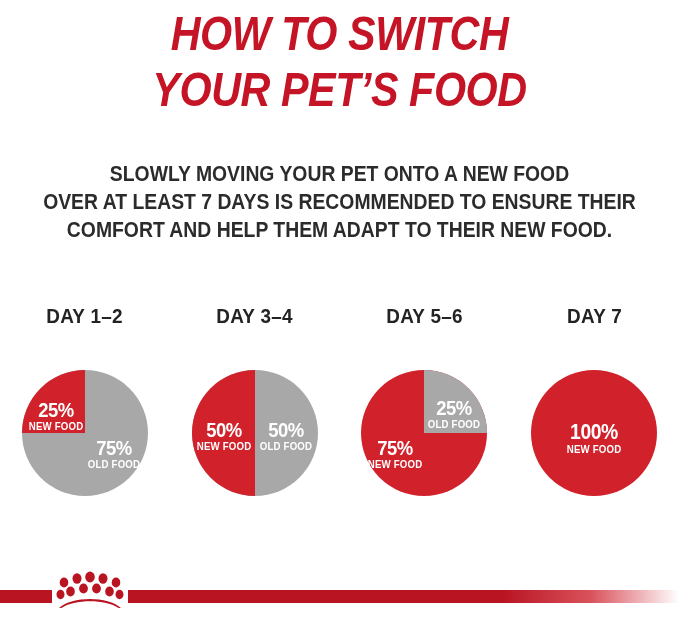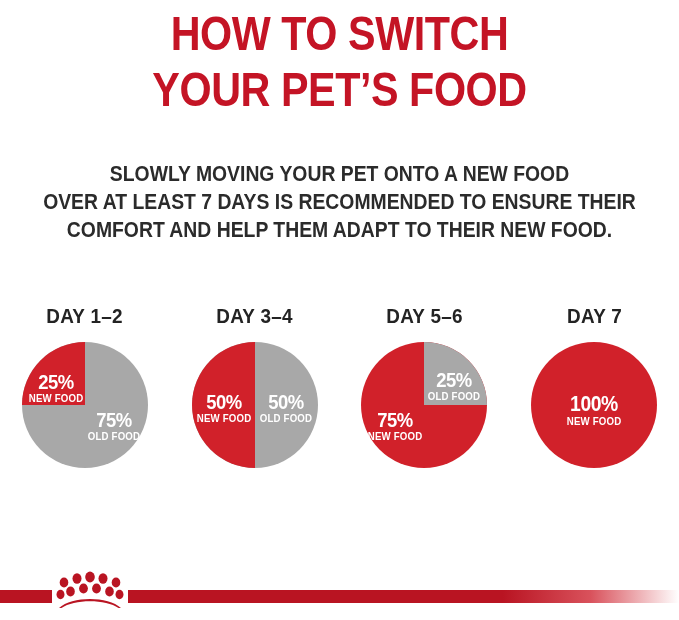--- a/index.html
+++ b/index.html
@@ -16,20 +16,21 @@
     position: relative;
   }
 
   
   #headline {
     position: absolute;
     top: 6px;
     left: 0;
     width: 679px;
     text-align: center;
+    font-style: italic;
   }
   #headline .line {
     display: block;
     color: #c41425;
     font-family: "Liberation Sans Narrow", "Liberation Sans", sans-serif;
     font-weight: bold;
     font-size: 48px;
     line-height: 56px;
     letter-spacing: -0.5px;
     transform: scaleX(0.86);
@@ -67,20 +68,21 @@
     height: 180px;
     display: flex;
     justify-content: space-around;
     align-items: flex-start;
   }
   .pie-group {
     width: 160px;
     display: flex;
     flex-direction: column;
     align-items: center;
+    gap: 28px;
   }
   .day-label {
     color: #232323;
     font-family: "Liberation Sans Narrow", "Liberation Sans", sans-serif;
     font-weight: bold;
     font-size: 21px;
     line-height: 22px;
     letter-spacing: 0.3px;
     transform: scaleX(0.9);
     white-space: nowrap;

